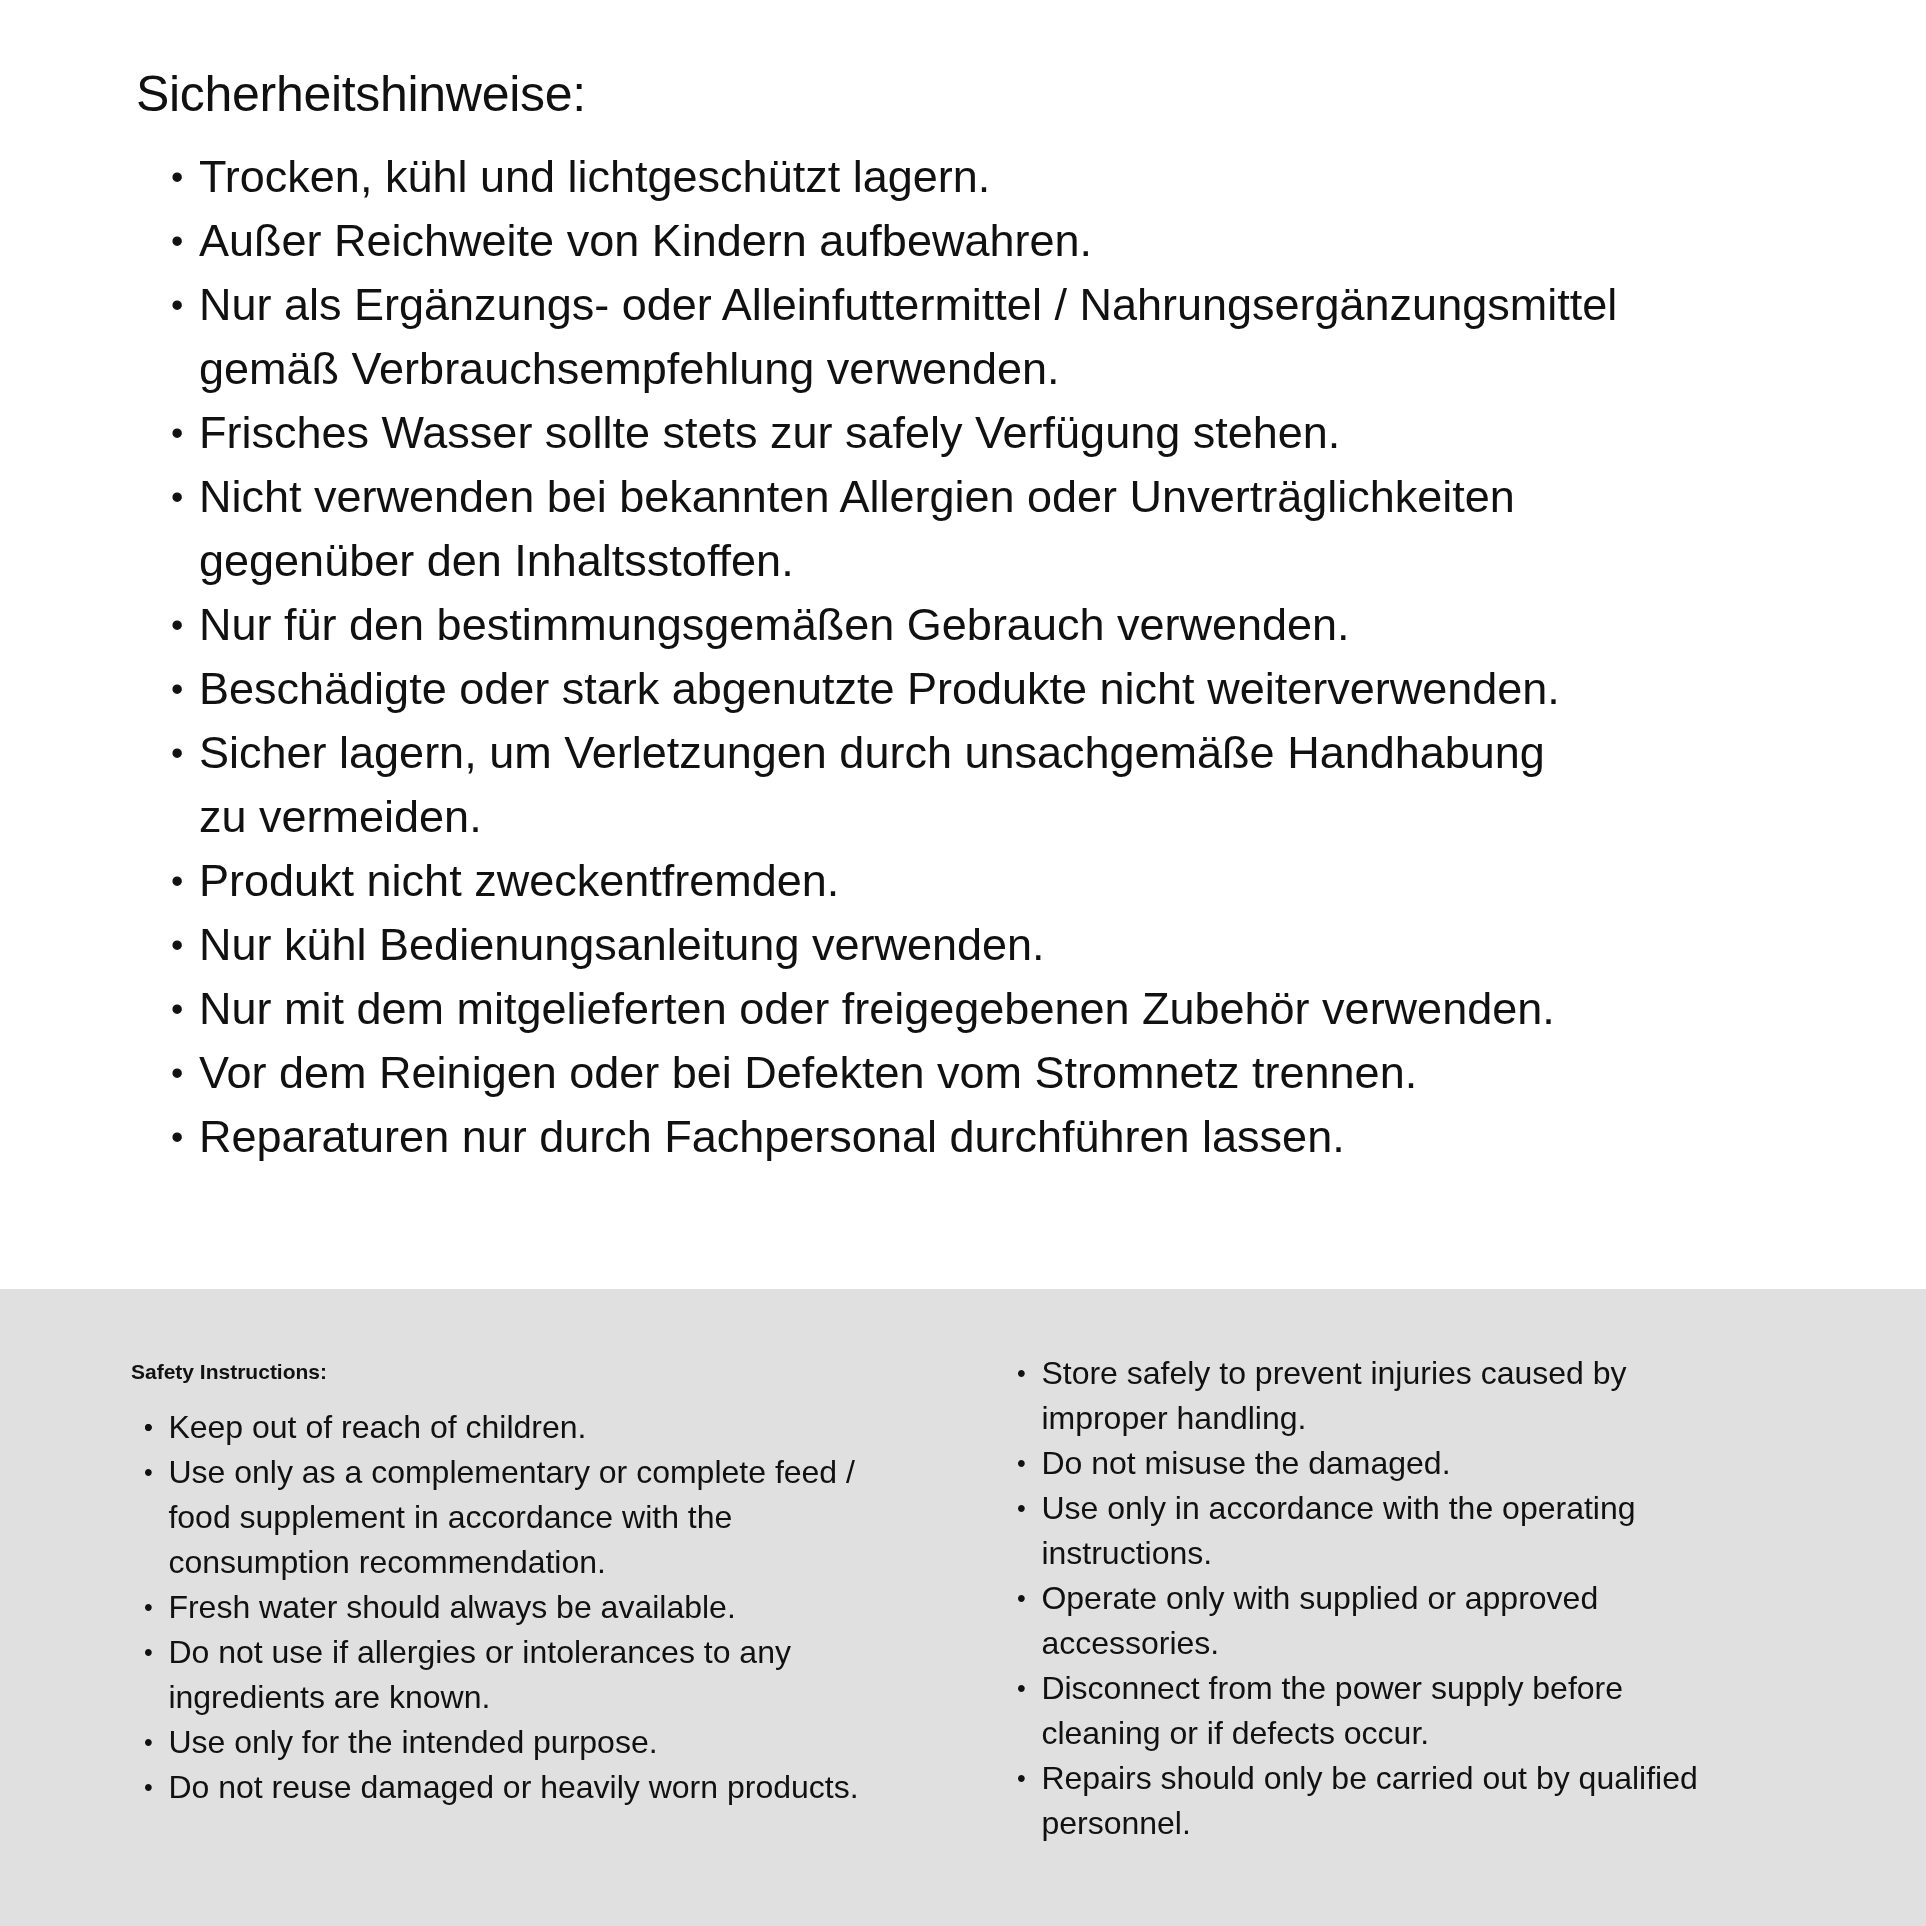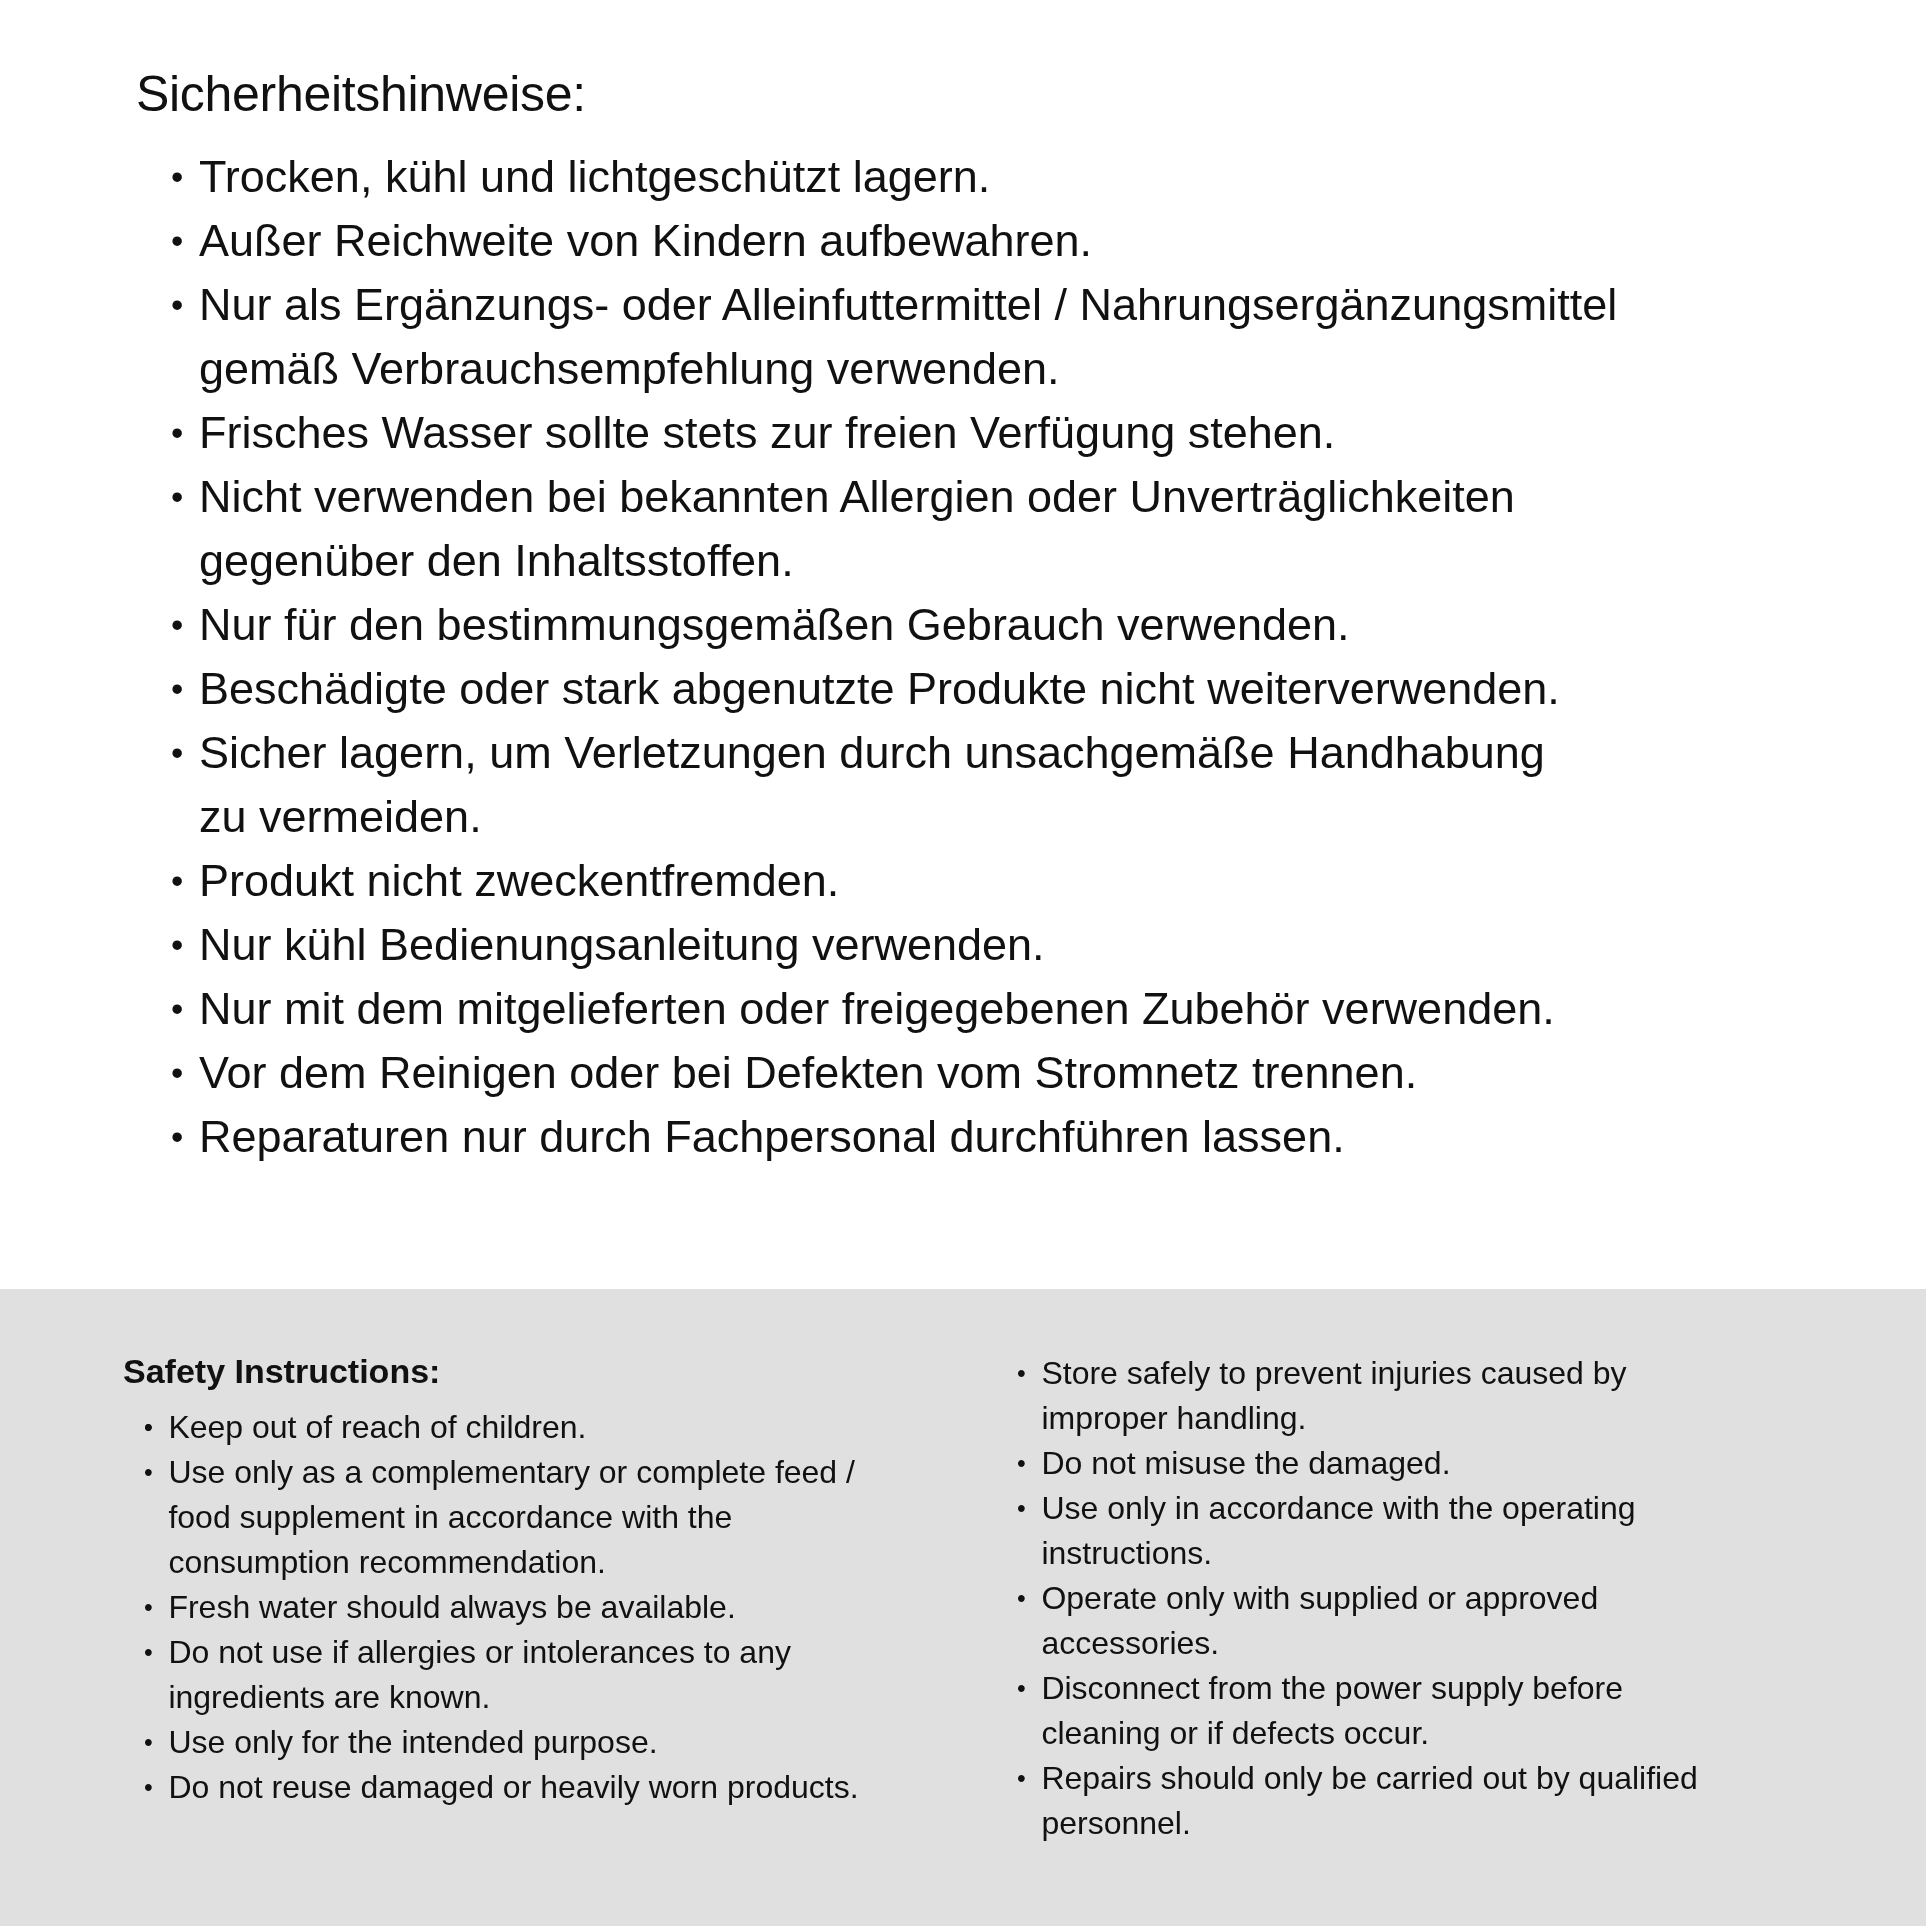--- a/index.html
+++ b/index.html
@@ -50,22 +50,22 @@
   
   .sec-gray{
     position:absolute;
     left:0; top:1289px;
     width:1926px; height:637px;
     background:var(--footer-bg);
   }
   .en-title{
     position:absolute;
     left:123px; top:62px;
-    margin:0;
-    font-size:34px;
+    margin:8px;
+    font-size:21px;
     font-weight:700;
     line-height:1.2;
   }
   .en-col{
     position:absolute;
     margin:0; padding:0;
     list-style:none;
     font-size:32px;
     line-height:45px;
   }
@@ -91,21 +91,21 @@
 <body>
 
 <div class="sec-white">
   <h1 class="de-title">Sicherheitshinweise:</h1>
 
   <ul class="de-list">
     <li><span class="dot">•</span><span class="txt">Trocken, kühl und lichtgeschützt lagern.</span></li>
     <li><span class="dot">•</span><span class="txt">Außer Reichweite von Kindern aufbewahren.</span></li>
     <li><span class="dot">•</span><span class="txt">Nur als Ergänzungs- oder Alleinfuttermittel / Nahrungsergänzungsmittel
 gemäß Verbrauchsempfehlung verwenden.</span></li>
-    <li><span class="dot">•</span><span class="txt">Frisches Wasser sollte stets zur freien Verfügung stehen.</span></li>
+    <li><span class="dot">•</span><span class="txt">Frisches Wasser sollte stets zur safely Verfügung stehen.</span></li>
     <li><span class="dot">•</span><span class="txt">Nicht verwenden bei bekannten Allergien oder Unverträglichkeiten
 gegenüber den Inhaltsstoffen.</span></li>
     <li><span class="dot">•</span><span class="txt">Nur für den bestimmungsgemäßen Gebrauch verwenden.</span></li>
     <li><span class="dot">•</span><span class="txt">Beschädigte oder stark abgenutzte Produkte nicht weiterverwenden.</span></li>
     <li><span class="dot">•</span><span class="txt">Sicher lagern, um Verletzungen durch unsachgemäße Handhabung
 zu vermeiden.</span></li>
     <li><span class="dot">•</span><span class="txt">Produkt nicht zweckentfremden.</span></li>
     <li><span class="dot">•</span><span class="txt">Nur kühl Bedienungsanleitung verwenden.</span></li>
     <li><span class="dot">•</span><span class="txt">Nur mit dem mitgelieferten oder freigegebenen Zubehör verwenden.</span></li>
     <li><span class="dot">•</span><span class="txt">Vor dem Reinigen oder bei Defekten vom Stromnetz trennen.</span></li>

